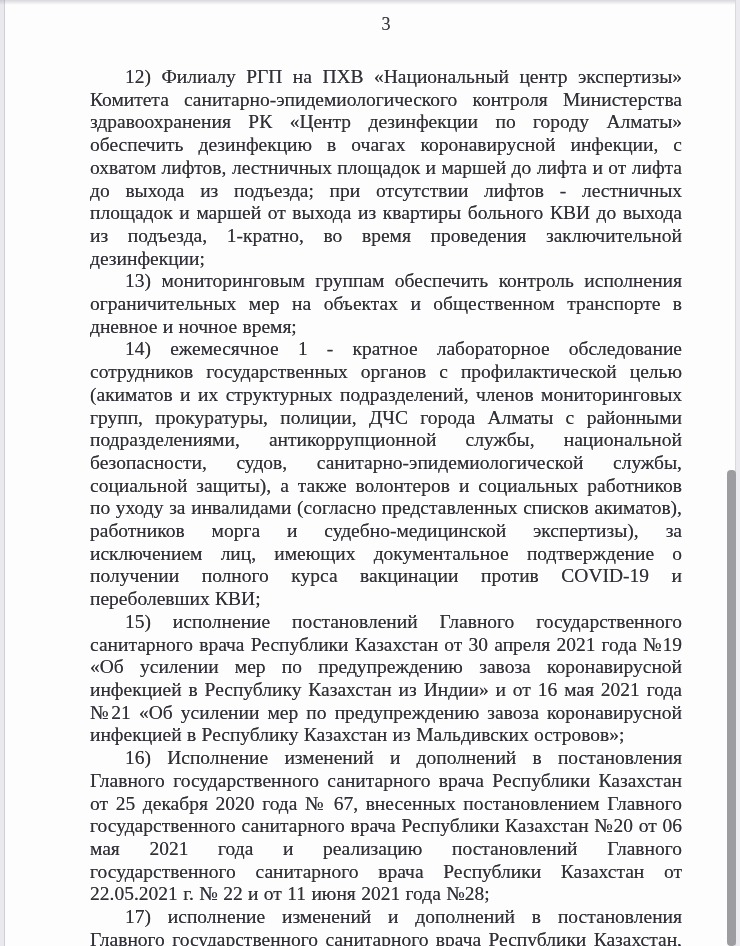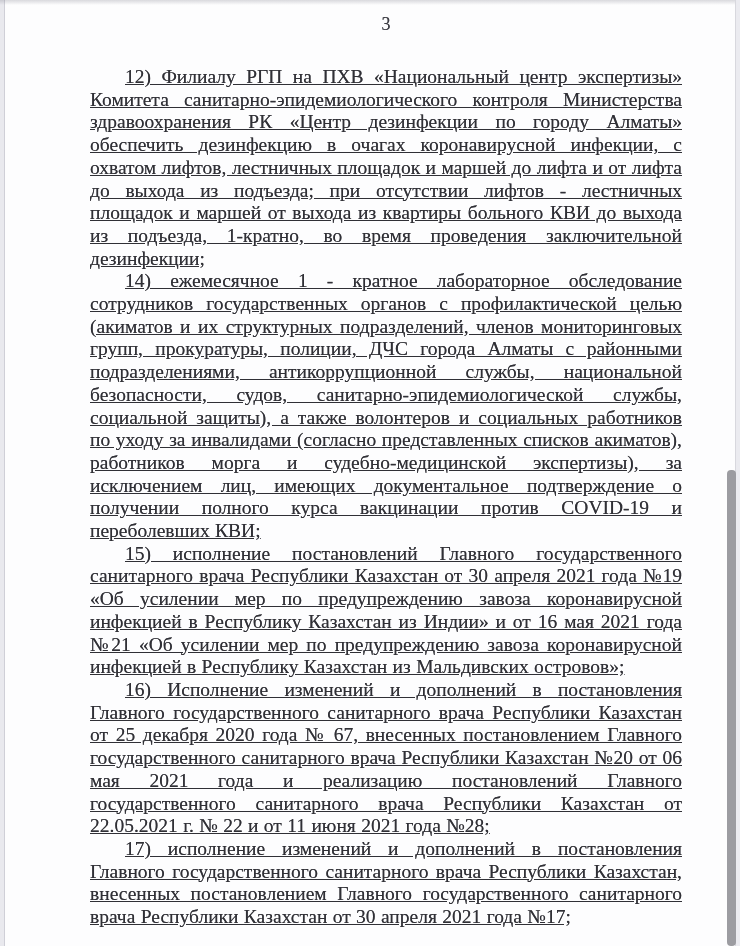--- a/index.html
+++ b/index.html
@@ -67,34 +67,34 @@
     line-height: 22.7px;
     color: #303036;
     text-align: justify;
     text-shadow: 0 0 0.55px rgba(48,48,56,0.7);
   }
   .doc-content p {
     margin: 0;
     padding: 0;
     text-indent: 35px;
     word-spacing: 0.5px;
-    text-decoration: underline;
   }
 </style>
 </head>
 <body>
 
 <div class="left-edge-strip"></div>
 <div class="top-shadow"></div>
 <div class="right-edge-strip"></div>
 <div class="scrollbar-thumb"></div>
 
 <div>
   <div class="page-number">3</div>
 
   <div class="doc-content">
     <p>12) Филиалу РГП на ПХВ «Национальный центр экспертизы» Комитета санитарно-эпидемиологического контроля Министерства здравоохранения РК «Центр дезинфекции по городу Алматы» обеспечить дезинфекцию в очагах коронавирусной инфекции, с охватом лифтов, лестничных площадок и маршей до лифта и от лифта до выхода из подъезда; при отсутствии лифтов - лестничных площадок и маршей от выхода из квартиры больного КВИ до выхода из подъезда, 1-кратно, во время проведения заключительной дезинфекции;</p>
+    <p>13) мониторинговым группам обеспечить контроль исполнения ограничительных мер на объектах и общественном транспорте в дневное и ночное время;</p>
     <p>14) ежемесячное 1 - кратное лабораторное обследование сотрудников государственных органов с профилактической целью (акиматов и их структурных подразделений, членов мониторинговых групп, прокуратуры, полиции, ДЧС города Алматы с районными подразделениями, антикоррупционной службы, национальной безопасности, судов, санитарно-эпидемиологической службы, социальной защиты), а также волонтеров и социальных работников по уходу за инвалидами (согласно представленных списков акиматов), работников морга и судебно-медицинской экспертизы), за исключением лиц, имеющих документальное подтверждение о получении полного курса вакцинации против COVID-19 и переболевших КВИ;</p>
     <p>15) исполнение постановлений Главного государственного санитарного врача Республики Казахстан от 30 апреля 2021 года №19 «Об усилении мер по предупреждению завоза коронавирусной инфекцией в Республику Казахстан из Индии» и от 16 мая 2021 года №21 «Об усилении мер по предупреждению завоза коронавирусной инфекцией в Республику Казахстан из Мальдивских островов»;</p>
     <p>16) Исполнение изменений и дополнений в постановления Главного государственного санитарного врача Республики Казахстан от 25 декабря 2020 года № 67, внесенных постановлением Главного государственного санитарного врача Республики Казахстан №20 от 06 мая 2021 года и реализацию постановлений Главного государственного санитарного врача Республики Казахстан от 22.05.2021 г. № 22 и от 11 июня 2021 года №28;</p>
     <p>17) исполнение изменений и дополнений в постановления Главного государственного санитарного врача Республики Казахстан, внесенных постановлением Главного государственного санитарного врача Республики Казахстан от 30 апреля 2021 года №17;</p>
   </div>
 </div>
 
 </body></html>

